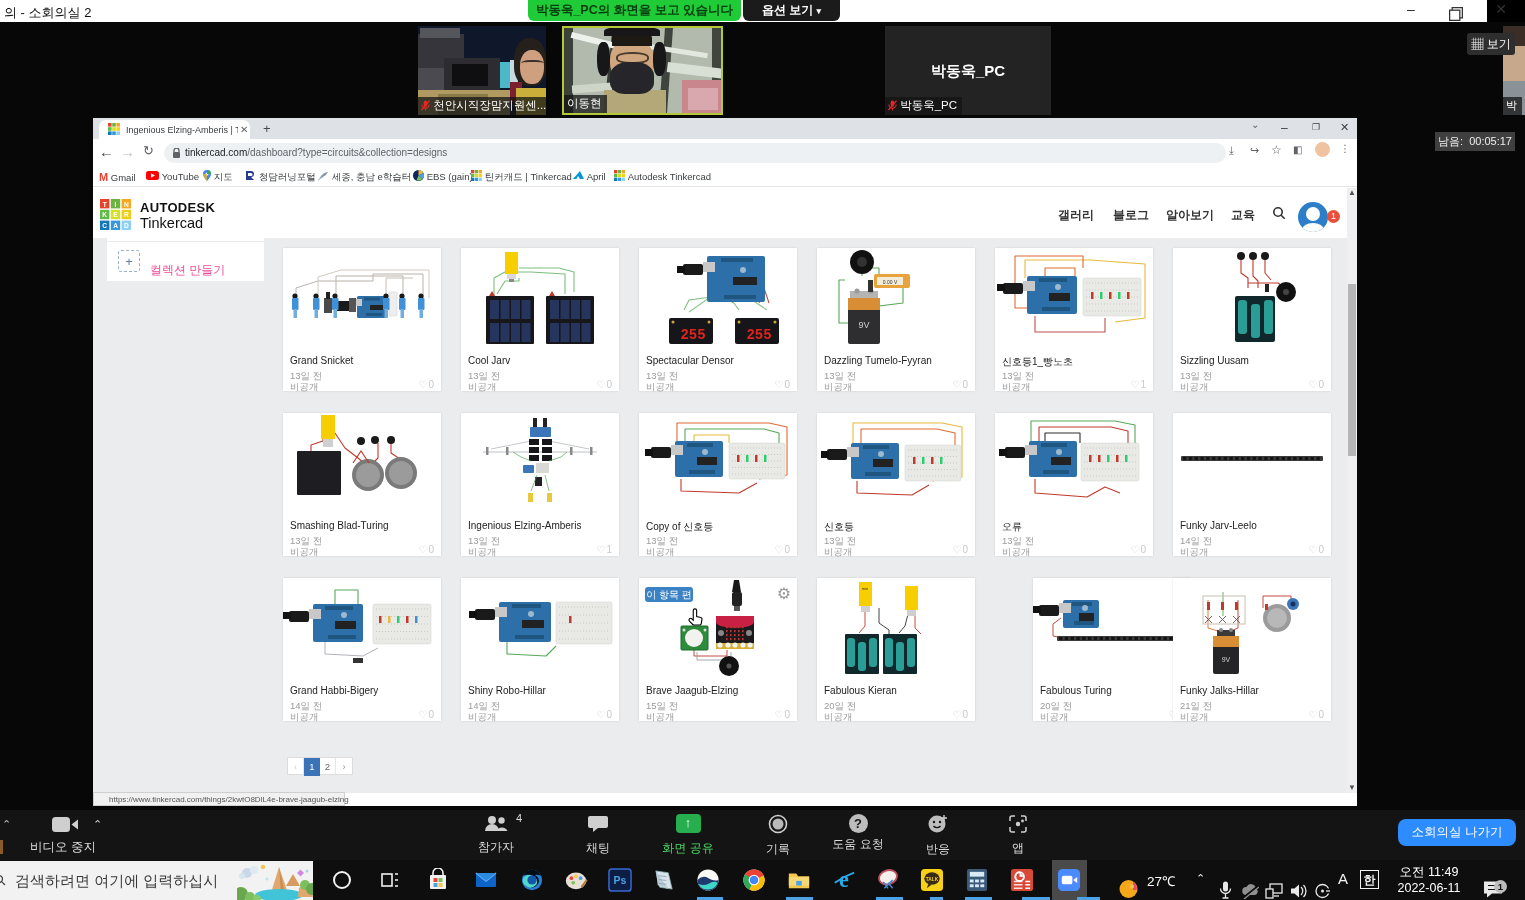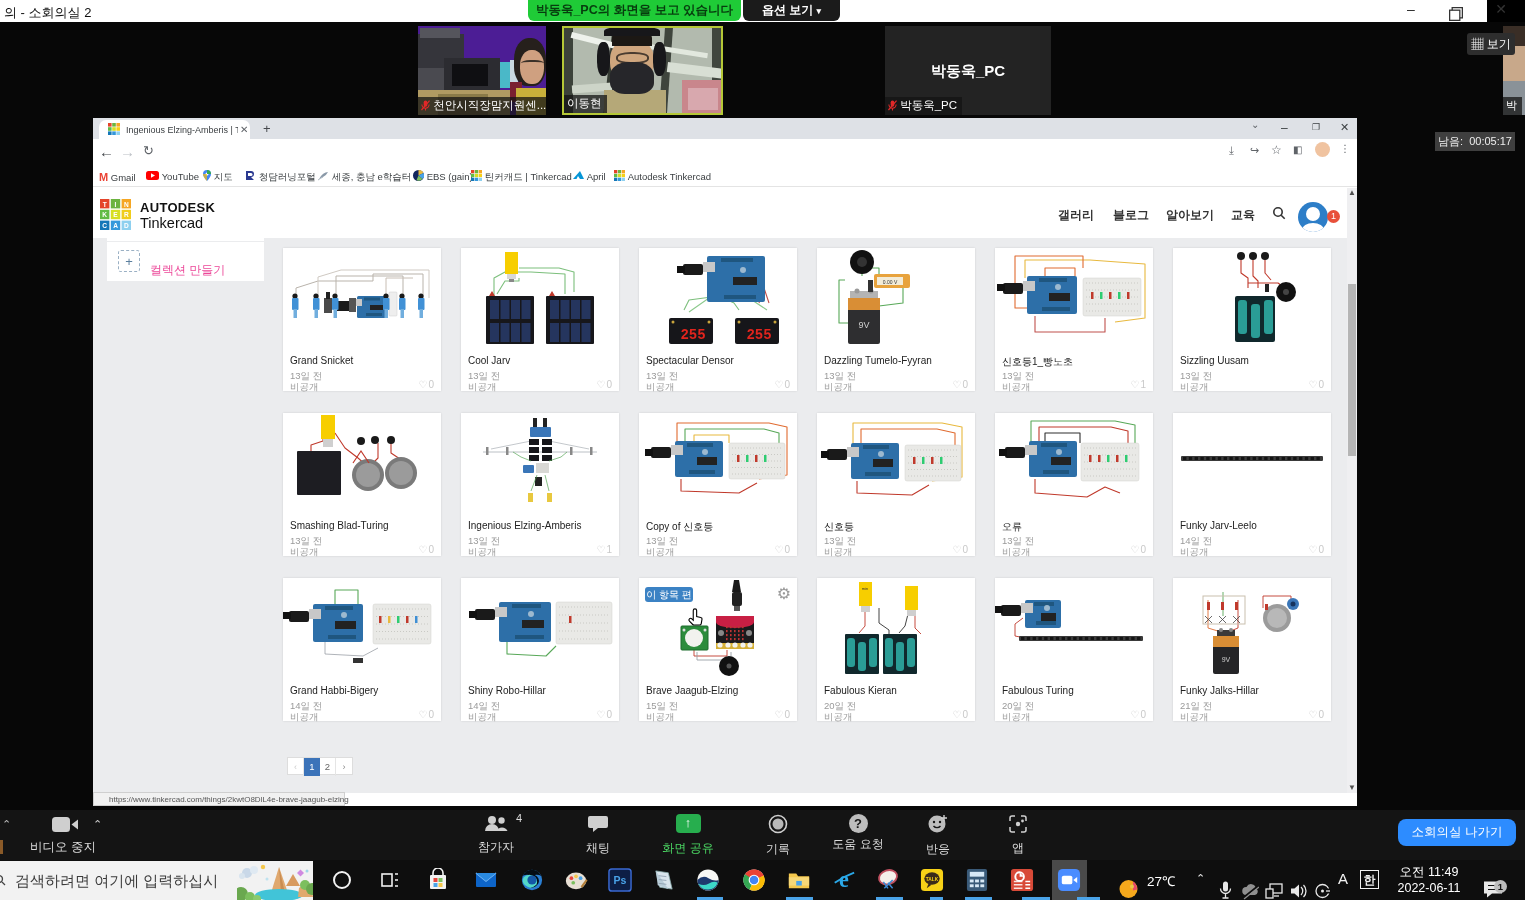--- a/index.html
+++ b/index.html
@@ -62,21 +62,21 @@
       <rect x="0.5" y="2.5" width="8" height="8" fill="none" stroke="#333" stroke-width="1"></rect>
       <path d="M2.5 2.5 v-2 h8 v8 h-2" fill="none" stroke="#333" stroke-width="1"></path>
     </svg>
   <div class="winctl" style="left:1494px;">✕</div>
 </div>
 <div id="greenbanner">박동욱_PC의 화면을 보고 있습니다</div>
 <div id="optbtn">옵션 보기 <span style="font-size:9px;">▾</span></div>
 
 <div id="share">
 
-  <div class="vid" id="v1" style="left:418px; width:128px; background:#4c1d95;">
+  <div class="vid" id="v1" style="left:418px; width:128px; background:#0f172a;">
     <div style="position:absolute;left:0px;top:8px;width:46px;height:34px;background:#35353b;"></div>
     <div style="position:absolute;left:2px;top:2px;width:40px;height:10px;background:#55555c;"></div>
     <div style="position:absolute;left:26px;top:32px;width:56px;height:36px;background:#2c2c31;"></div>
     <div style="position:absolute;left:34px;top:38px;width:36px;height:22px;background:#0f0f12;"></div>
     <div style="position:absolute;left:0px;top:42px;width:26px;height:26px;background:#4a4a50;"></div>
     <div style="position:absolute;left:82px;top:36px;width:10px;height:26px;background:#4ab8c8;"></div>
     <div style="position:absolute;left:92px;top:34px;width:8px;height:28px;background:#c8d8e0;"></div>
     <div style="position:absolute;left:0px;top:64px;width:92px;height:25px;background:#b09a62;"></div>
     <div style="position:absolute;left:20px;top:68px;width:50px;height:21px;background:#8a7a48;"></div>
     <div style="position:absolute;left:96px;top:12px;width:32px;height:48px;border-radius:45% 45% 40% 40%;background:#26201c;"></div>
@@ -149,20 +149,27 @@
       <span style="position:absolute;left:170px;top:3px;color:#45484d;font-size:13px;">+</span>
       <span style="position:absolute;left:1158px;top:1px;color:#5f6368;font-size:10px;">⌄</span>
       <span style="position:absolute;left:1188px;top:3px;color:#3c4043;font-size:12px;">–</span>
       <span style="position:absolute;left:1219px;top:4px;color:#3c4043;font-size:9px;">❐</span>
       <span style="position:absolute;left:1247px;top:3px;color:#3c4043;font-size:11px;">✕</span>
     </div>
     <div id="toolbar">
       <span style="position:absolute;left:6px;top:4px;color:#42464b;font-size:15px;font-weight:bold;">←</span>
       <span style="position:absolute;left:27px;top:4px;color:#bdc1c6;font-size:15px;font-weight:bold;">→</span>
       <span style="position:absolute;left:50px;top:4px;color:#5f6368;font-size:13px;">↻</span>
+      <div id="omnibox">
+        <svg style="position:absolute;left:8px;top:5px;" width="9" height="11" viewBox="0 0 9 11">
+            <path d="M2 4 v-1.5 a2.5 2.5 0 0 1 5 0 V4" fill="none" stroke="#5f6368" stroke-width="1.3"></path>
+            <rect x="1" y="4" width="7" height="6" rx="1" fill="#5f6368"></rect>
+          </svg>
+        <span style="position:absolute;left:21px;top:0px;"><b style="font-weight:normal;color:#202124;">tinkercad.com</b><span style="color:#5f6368;">/dashboard?type=circuits&amp;collection=designs</span></span>
+      </div>
       <span style="position:absolute;left:1136px;top:5px;color:#5f6368;font-size:11px;">⤓</span>
       <span style="position:absolute;left:1157px;top:5px;color:#5f6368;font-size:11px;">↪</span>
       <span style="position:absolute;left:1178px;top:4px;color:#5f6368;font-size:12px;">☆</span>
       <span style="position:absolute;left:1200px;top:5px;color:#5f6368;font-size:10px;">◧</span>
       <span style="position:absolute;left:1222px;top:3px;width:15px;height:15px;border-radius:50%;background:#f0c3a0;display:inline-block;"></span>
       <span style="position:absolute;left:1247px;top:4px;color:#5f6368;font-size:10px;">⋮</span>
     </div>
     <div id="bookmarks">
       <div class="bm" style="left:6px;"><span style="color:#ea4335;font-weight:bold;font-size:11px;">M</span>&nbsp;Gmail</div>
       <div class="bm" style="left:53px;"><svg width="13" height="9" viewBox="0 0 13 9" style="position:relative;top:0px;">
@@ -787,21 +794,21 @@
               <rect x="66" y="56" width="34" height="40" rx="1" fill="#10282c"></rect>
               <rect x="68" y="60" width="8" height="29" rx="3" fill="#2a9d96"></rect>
               <rect x="79" y="64" width="8" height="29" rx="3" fill="#2a9d96"></rect>
               <rect x="90" y="60" width="8" height="29" rx="3" fill="#2a9d96"></rect>
             </svg>
             <div class="ctitle">Fabulous Kieran</div>
             <div class="cdate">20일 전</div>
             <div class="cpriv">비공개</div>
             <div class="cheart"><span style="letter-spacing:1px;">♡</span>0</div>
           </div>
-<div class="card" style="left:902px;top:390px;padding-left:12px;">
+<div class="card" style="left:940px;top:390px;padding-left:12px;">
             <svg class="cimg" viewBox="0 0 158 100">
               <polyline points="28,40 20,46 20,58 30,60" fill="none" stroke="#c0392b" stroke-width="0.9" stroke-linejoin="round"></polyline>
               <g transform="translate(30,22)">
                 <rect x="-24" y="5" width="20" height="11" rx="2" fill="#1a1a1a"></rect>
                 <rect x="-30" y="6" width="8" height="7" fill="#111"></rect>
                 <rect x="0" y="0" width="36" height="28" rx="2" fill="#2d6fa8"></rect>
                 <rect x="-4" y="3" width="12" height="10" fill="#c8c8c8"></rect>
                 <rect x="9" y="2" width="20" height="4" fill="#1f567f"></rect>
                 <rect x="11" y="21" width="20" height="4" fill="#1f567f"></rect>
                 <rect x="16" y="13" width="15" height="8" fill="#222"></rect>

